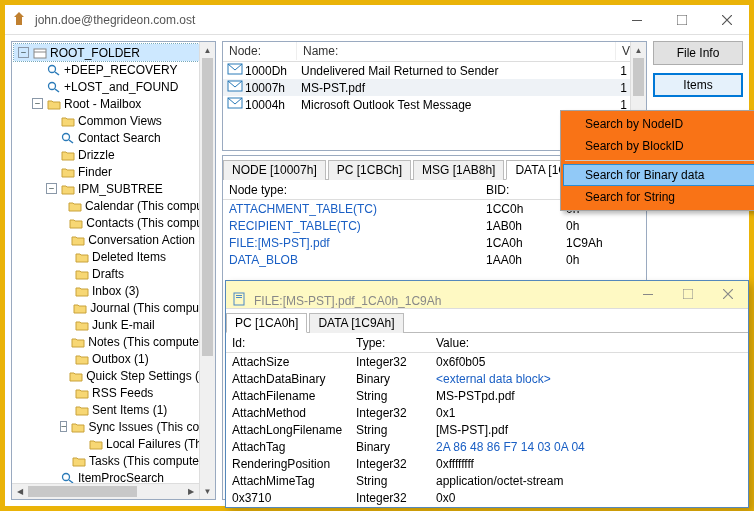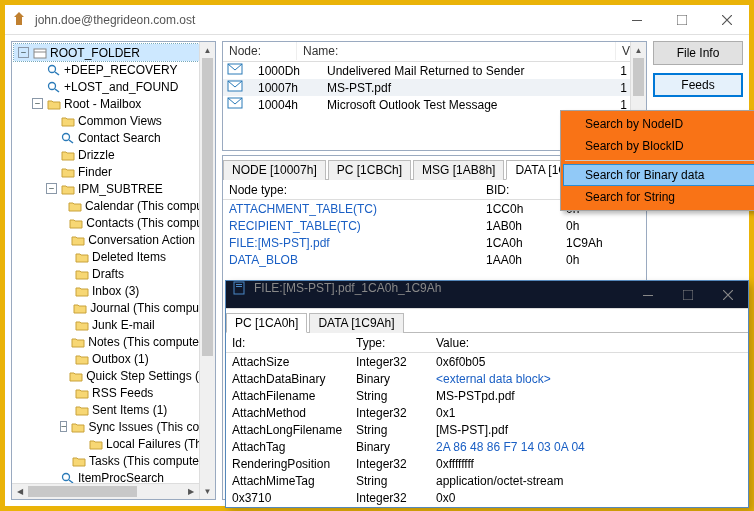--- a/index.html
+++ b/index.html
@@ -44,21 +44,21 @@
   .sb-thumb-h { position:absolute; top:2px; bottom:2px; background:#c8c8c8;}
 
   .panel { border:1px solid #9aaac0; background:#fff; }
 
   .top-grid { height: 110px; position:relative; }
   .grid-header { display:flex; background:#fff; border-bottom:1px solid #ddd; height:20px; align-items:flex-start; color:#333;}
   .gh-cell { padding: 2px 6px; border-right:1px solid #eee;}
   .gh-node { width:60px;}
   .gh-name { flex:1;}
   .gh-v { width:30px; text-align:right;}
-  .grid-row { display:flex; height:17px; align-items:center; padding-left:4px;gap:13px;}
+  .grid-row { display:flex; height:17px; align-items:center; padding-left:4px;}
   .grid-row.sel { background:#eef2f6;}
   .gr-icon { width:18px; color:#2a7ab8;}
   .gr-node { width:56px; color:#000;}
   .gr-name { flex:1; color:#000;}
   .gr-v { width:45px; text-align:center; color:#000;}
   .btn {
     height: 24px; background:#e1e1e1; border:1px solid #adadad; color:#000;
     display:flex; align-items:center; justify-content:center; font-size:12px;
   }
   .btn.focus { border:2px solid #0078d7; background:#e5f1fb; padding-top:0;}
@@ -91,21 +91,21 @@
   .ctx-item { height:22px; display:flex; align-items:center; padding:0 22px; color:#000;}
   .ctx-item.sel { background:#91c9f7; border:1px solid #2a8dd4; padding:0 21px;}
   .ctx-sep { height:1px; background:#c8c8c8; margin:3px 2px;}
 
   
   .child-window {
     position:absolute; background:#fff; border:1px solid #5588bb;
     box-shadow: 4px 4px 8px rgba(0,0,0,0.2);
     display:flex; flex-direction:column;
   }
-  .child-title { height:28px; background:#0f172a; border-bottom:1px solid #ddd; display:flex; align-items:flex-start;}
+  .child-title { height:28px; background:#fef9c3; border-bottom:1px solid #ddd; display:flex; align-items:flex-end;}
   .child-title .cicon { width:16px; height:16px; margin:0 6px; color:#4a88c6;}
   .child-title .ctext { flex:1; color:#888; font-size:12px;}
   .child-ctrls { display:flex;}
   .child-btn { width:40px; height:28px; display:flex; align-items:center; justify-content:center; color:#888;}
 
 </style>
 </head>
 <body>
 
 <div class="window">
@@ -474,21 +474,21 @@
                 <span class="c1 link">DATA_BLOB</span>
                 <span class="c2">1AA0h</span>
                 <span class="c3">0h</span>
               </div>
             </div>
         </div>
       </div>
 
       <div class="btn-col">
         <div class="btn">File Info</div>
-        <div class="btn focus">Feeds</div>
+        <div class="btn focus">Items</div>
         <div style="flex:1"></div>
         <div class="btn" style="width:26px; align-self:flex-end; height:24px;">
            <svg width="12" height="12">
               <rect x="1" y="1" width="10" height="10" fill="none" stroke="#2a7ab8"></rect>
               <rect x="3" y="3" width="6" height="1" fill="#2a7ab8"></rect>
               <rect x="3" y="5" width="6" height="1" fill="#2a7ab8"></rect>
             </svg>
         </div>
         <div class="btn" style="width:26px; align-self:flex-end; height:24px;"></div>
       </div>

